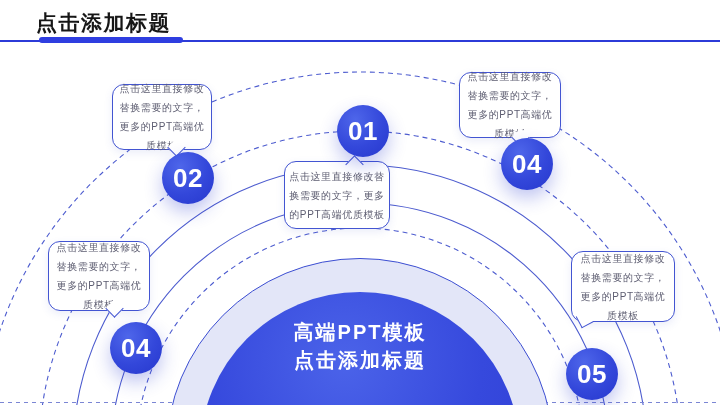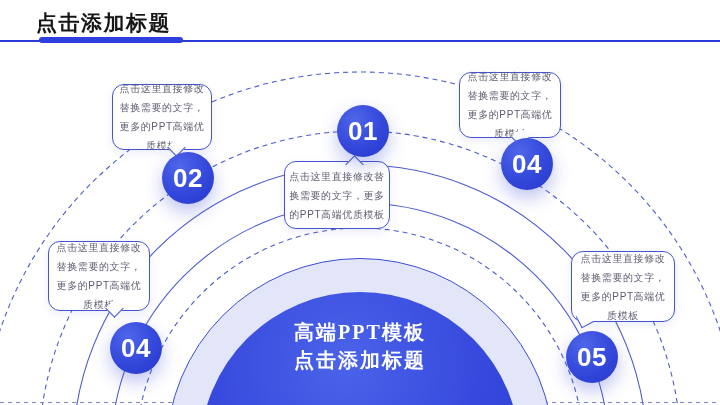--- a/index.html
+++ b/index.html
@@ -21,21 +21,21 @@
     position:absolute;left:166px;top:258px;width:388px;height:388px;border-radius:50%;
     background:#e3e6f8;border:1.5px solid #3c4ed2;box-sizing:border-box;z-index:2;
   }
   .dome{
     position:absolute;left:200px;top:292px;width:320px;height:320px;border-radius:50%;
     background:radial-gradient(circle at 45% 22%, #4b63e9 0%, #3649dd 45%, #2b38d0 100%);
     z-index:3;
   }
   .dome-text{
     position:absolute;left:220px;top:319px;width:280px;text-align:center;z-index:4;
-    color:#ffffff;font-size:20px;font-weight:800;line-height:27.5px;letter-spacing:2px;font-family:Liberation Serif, serif;
+    color:#ffffff;font-size:20px;font-weight:800;line-height:27.5px;letter-spacing:2px;
   }
   
   .bubble{
     position:absolute;background:#ffffff;border:1.4px solid #4355d2;border-radius:12px;
     box-sizing:border-box;z-index:5;display:flex;align-items:center;justify-content:center;
     box-shadow:0 3px 8px rgba(60,80,200,0.10);
   }
   .bubble-text{
     position:relative;z-index:8;display:block;text-align:center;
     font-size:10px;line-height:19px;color:#5c5c70;letter-spacing:0.6px;padding:0 4px;
@@ -61,21 +61,21 @@
     position:absolute;width:52px;height:52px;border-radius:50%;z-index:7;
     background:radial-gradient(circle at 35% 28%, #4e66ea 0%, #3347da 55%, #2637cd 100%);
     box-shadow:0 8px 18px rgba(43,58,208,0.30);
     display:flex;align-items:center;justify-content:center;
     color:#ffffff;font-size:26px;font-weight:800;letter-spacing:0.5px;
   }
   .c01{left:110px;top:322px;}
   .c02{left:162px;top:152px;}
   .c03{left:337px;top:105px;}
   .c04{left:501px;top:138px;}
-  .c05{left:566px;top:331px;}
+  .c05{left:566px;top:348px;}
 </style>
 </head>
 <body>
 
 <div class="slide">
 
   <div class="title">点击添加标题</div>
   <div class="rule-thin"></div>
   <div class="rule-thick"></div>
 

